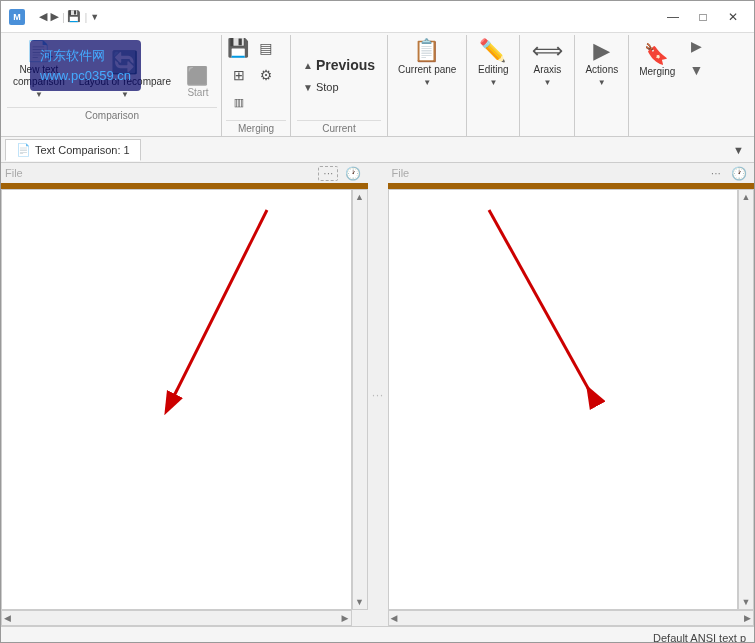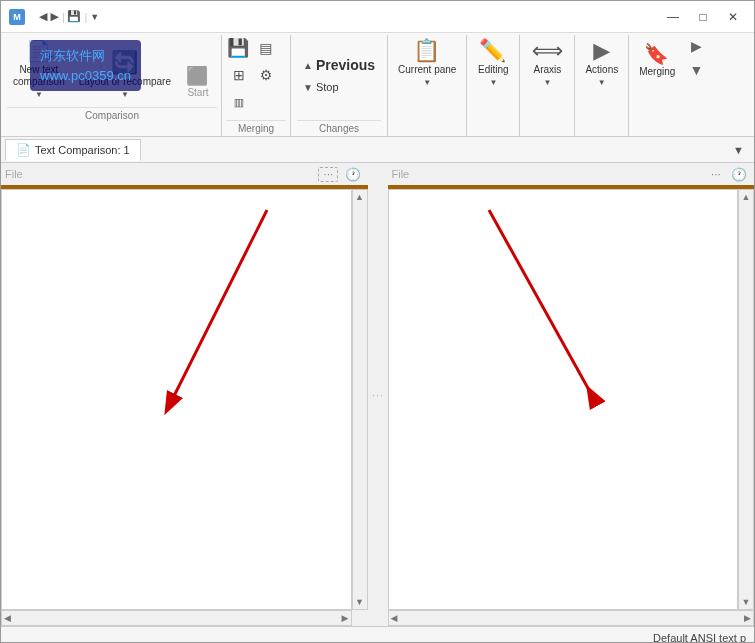--- a/index.html
+++ b/index.html
@@ -146,21 +146,21 @@
       margin-left: auto;
       padding: 3px 6px;
       cursor: pointer;
       font-size: 11px;
       color: #555;
     }
     .pane-header {
       display: flex;
       align-items: center;
       background: #f0f0f0;
-      border-bottom: 4px solid #a16207;
+      border-bottom: 6px solid #a16207;
       height: 26px;
       padding: 0 4px;
       gap: 3px;
     }
     .pane-file-label {
       flex: 1;
       font-size: 11px;
       color: #999;
     }
 
@@ -309,21 +309,21 @@
       <div style="display:flex; flex-direction:column; gap:2px; padding-bottom:2px; justify-content:center; flex:1;">
         <div class="ribbon-btn-small">
           <span style="font-size:10px; color:#555;">▲</span>
           <span style="font-size:14px; color:#333;font-weight:bold;">Previous</span>
         </div>
         <div class="ribbon-btn-small">
           <span style="font-size:10px; color:#555;">▼</span>
           <span style="font-size:11px; color:#333;">Stop</span>
         </div>
       </div>
-      <div class="ribbon-section-label">Changes</div>
+      <div class="ribbon-section-label">Current</div>
     </div>
 
     <div style="display:flex; flex-direction:column; border-right:1px solid #ccc; padding:0 4px;">
       <div style="display:flex; gap:2px; align-items:flex-end; padding-bottom:2px;">
         <div class="ribbon-btn" style="min-width:46px;">
           <span class="btn-icon" style="font-size:22px;">📋</span>
           <span class="btn-label">Current
 pane</span>
           <span style="font-size:8px; color:#555;">▼</span>
         </div>

